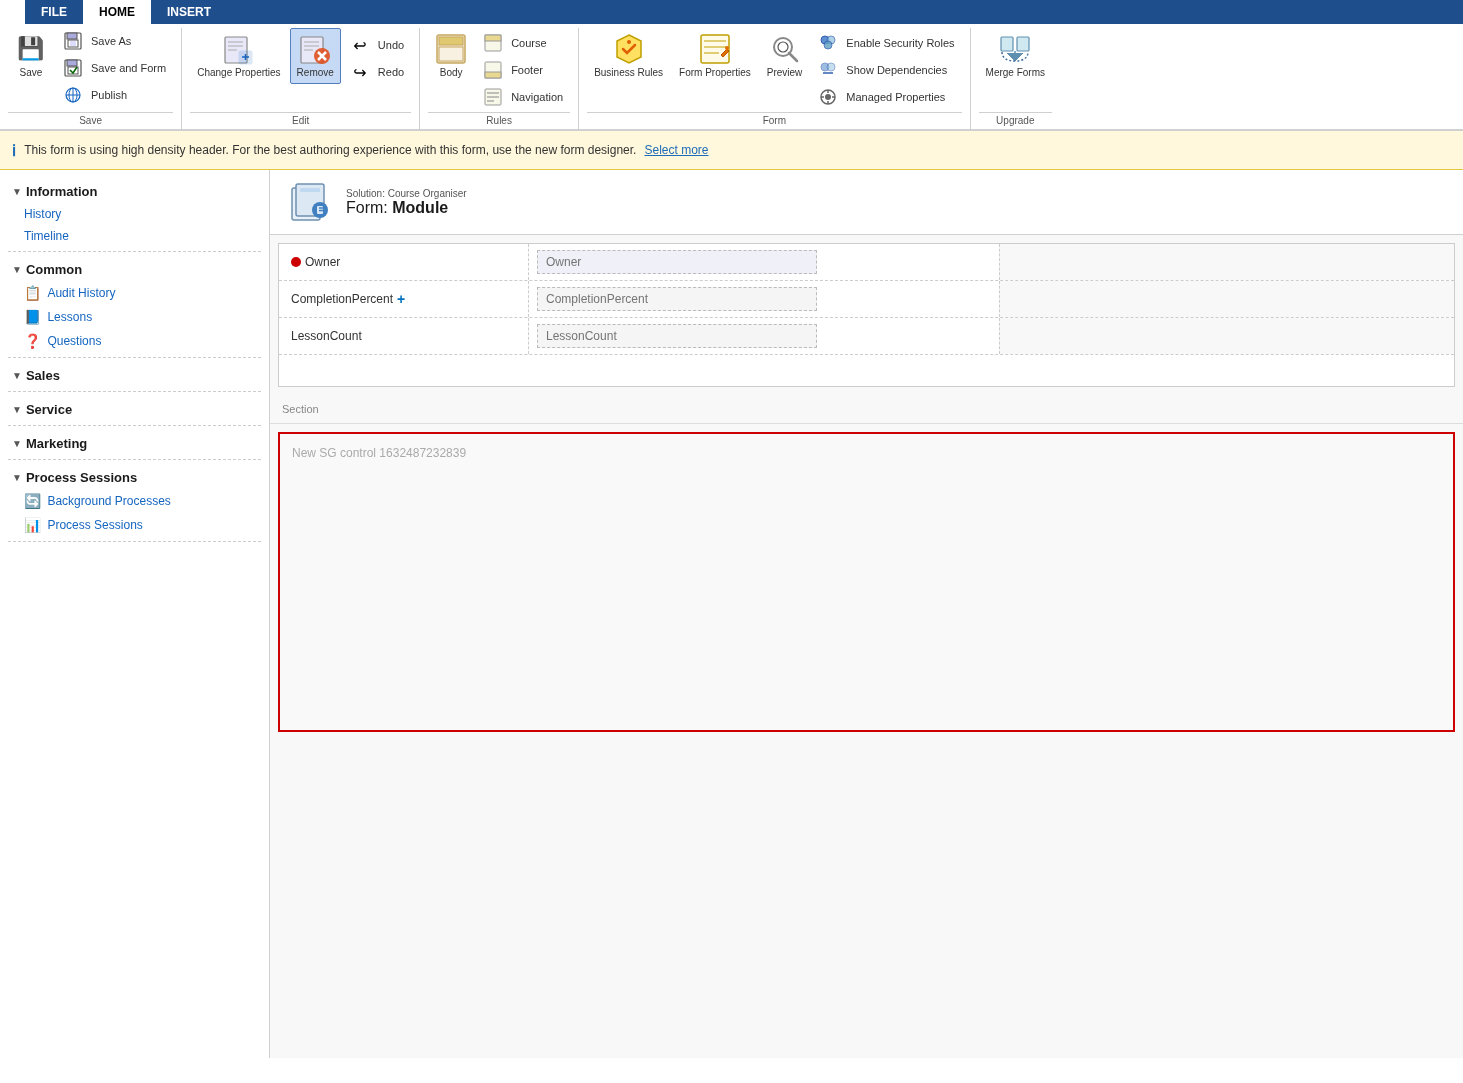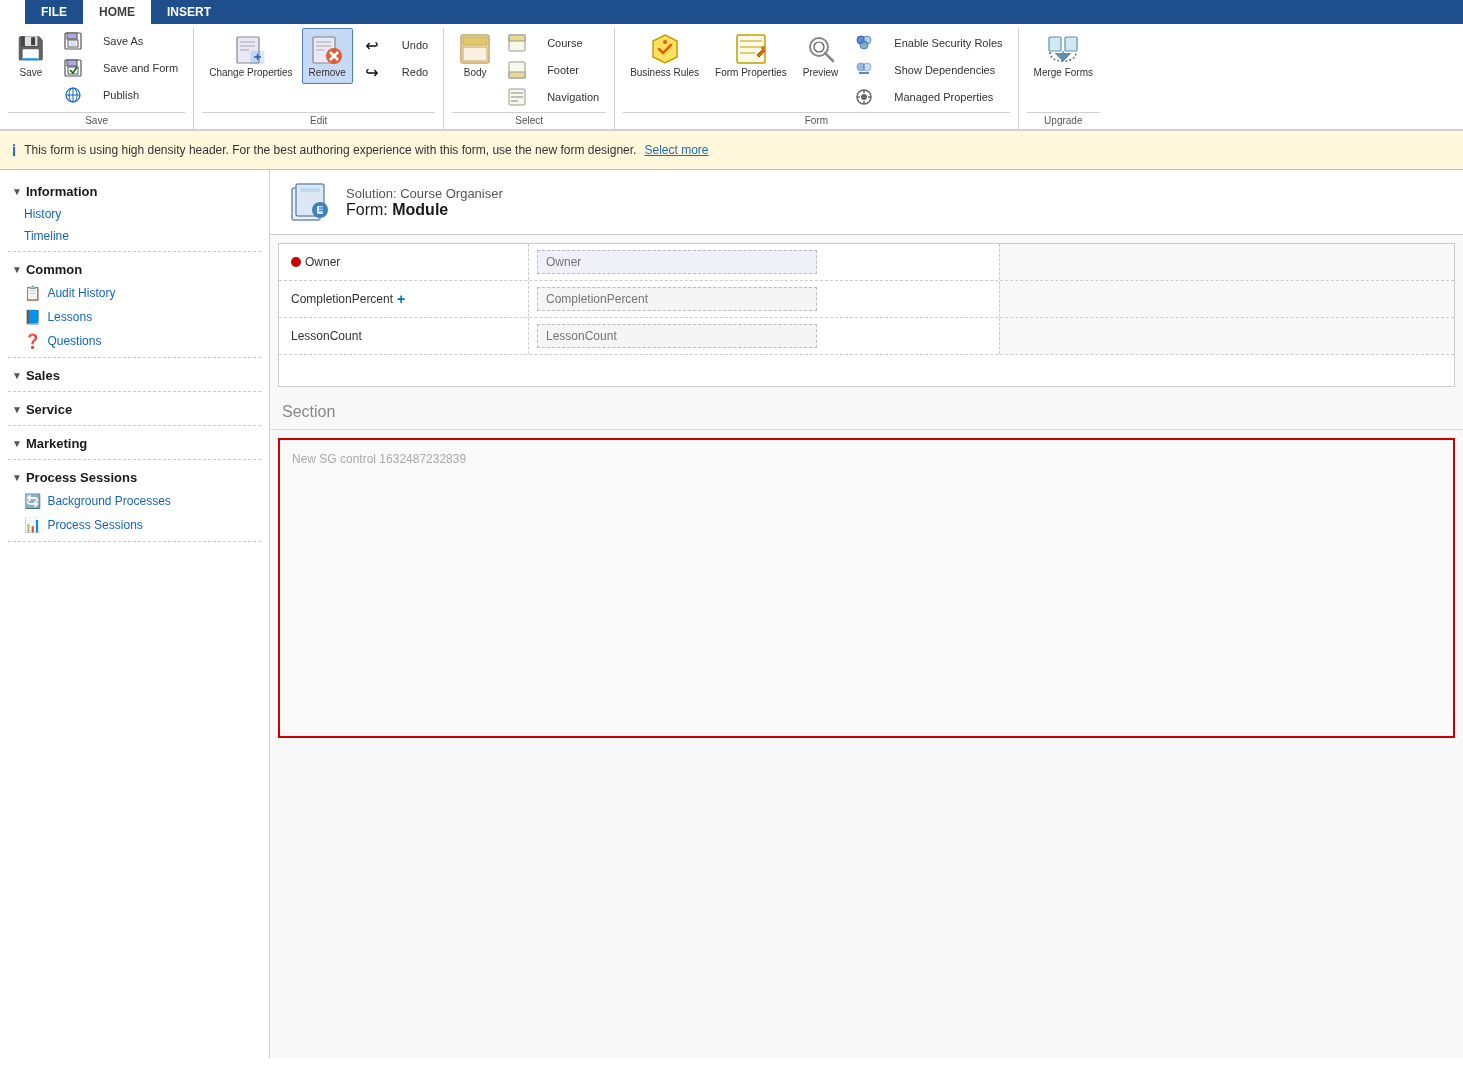--- a/index.html
+++ b/index.html
@@ -2,34 +2,34 @@
 <html><head>
   <meta charset="utf-8">
   <style>
     * { box-sizing: border-box; margin: 0; padding: 0; }
     body { font-family: 'Segoe UI', Tahoma, Geneva, Verdana, sans-serif; font-size: 12px; background: #fff; overflow: hidden; }
 
     
     .ribbon { background: #fff; border-bottom: 1px solid #d0d0d0; }
     .ribbon-tabs { display: flex; background: #1e4e8c; margin-left: 25px; }
     .ribbon-tab { padding: 5px 16px; color: #fff; font-size: 12px; font-weight: bold; cursor: pointer; text-transform: uppercase; }
-    .ribbon-tab.active { background: #fff; color: #404040; }
+    .ribbon-tab.active { background: #fff; color: #000000; }
     .ribbon-file { background: #1e4e8c; color: #fff; padding: 5px 16px; font-weight: bold; font-size: 12px; cursor: pointer; }
 
     .ribbon-content { display: flex; align-items: stretch; padding: 4px 0 0 0; border-bottom: 1px solid #d0d0d0; }
     .ribbon-group { display: flex; flex-direction: column; border-right: 1px solid #d0d0d0; padding: 0 8px; }
     .ribbon-group-items { display: flex; align-items: flex-start; flex: 1; gap: 2px; }
     .ribbon-group-label { text-align: center; font-size: 10px; color: #555; padding: 2px 0 3px; border-top: 1px solid #d0d0d0; margin-top: 2px; }
 
     .ribbon-btn { display: flex; flex-direction: column; align-items: center; justify-content: flex-start; padding: 4px 6px; cursor: pointer; border: 1px solid transparent; border-radius: 2px; min-width: 44px; gap: 2px; }
     .ribbon-btn.active { background: #c7daf5; border-color: #5080c0; }
     .ribbon-btn-icon { width: 32px; height: 32px; display: flex; align-items: center; justify-content: center; font-size: 22px; }
     .ribbon-btn-label { font-size: 10px; color: #333; text-align: center; line-height: 1.2; }
 
-    .ribbon-btn-small { display: flex; flex-direction: row; align-items: center; padding: 2px 6px; cursor: pointer; border: 1px solid transparent; border-radius: 2px; gap: 20px; white-space: nowrap; }
+    .ribbon-btn-small { display: flex; flex-direction: row; align-items: center; padding: 2px 6px; cursor: pointer; border: 1px solid transparent; border-radius: 2px; gap: 8px; white-space: nowrap; }
     .ribbon-btn-small-icon { width: 20px; height: 20px; display: flex; align-items: center; justify-content: center; font-size: 14px; }
     .ribbon-btn-small-label { font-size: 11px; color: #333; }
 
     .ribbon-stack { display: flex; flex-direction: column; justify-content: flex-start; gap: 1px; }
 
     
     .info-bar { background: #fff8dc; border-bottom: 1px solid #e0c840; padding: 8px 12px; display: flex; align-items: center; gap: 8px; font-size: 12px; color: #333; }
     .info-icon { color: #1e6bb8; font-size: 16px; font-weight: bold; }
     .info-link { color: #1e6bb8; text-decoration: underline; cursor: pointer; }
 
@@ -43,34 +43,34 @@
     .sidebar-item { padding: 4px 12px 4px 24px; color: #1565c0; cursor: pointer; font-size: 12px; display: flex; align-items: center; gap: 6px; }
     .sidebar-divider { border-top: 1px dashed #ccc; margin: 4px 8px; }
 
     
     .content-area { flex: 1; overflow-y: auto; background: #f8f8f8; padding: 0; }
 
     
     .form-header { background: #fff; padding: 12px 20px; border-bottom: 1px solid #d0d0d0; display: flex; align-items: center; gap: 16px; }
     .form-header-icon { width: 40px; height: 40px; display: flex; align-items: center; justify-content: center; font-size: 28px; }
     .form-header-info { display: flex; flex-direction: column; }
-    .form-solution { font-size: 13px; color: #555; }
+    .form-solution { font-size: 10px; color: #555; }
     .form-name { font-size: 16px; font-weight: bold; color: #1a1a1a; }
     .form-name span { font-weight: bold; }
 
     
     .form-section { background: #fff; margin: 8px 8px; border: 1px solid #ccc; }
     .form-row { display: flex; border-bottom: 1px dashed #ccc; }
     .form-label { width: 250px; padding: 8px 12px; font-size: 12px; color: #333; border-right: 1px dashed #ccc; display: flex; align-items: center; gap: 4px; }
     .form-field { flex: 1; padding: 6px 8px; }
     .form-field input { width: 280px; background: #f5f5f5; border: 1px dashed #bbb; padding: 4px 8px; font-size: 12px; color: #999; }
     .required-star { color: #0070c0; font-weight: bold; font-size: 14px; }
     .owner-dot { width: 10px; height: 10px; background: #cc0000; border-radius: 50%; display: inline-block; }
 
-    .section-label { padding: 8px 12px; font-size: 16px; color: #888; border-bottom: 1px solid #ddd; }
+    .section-label { padding: 8px 12px; font-size: 11px; color: #888; border-bottom: 1px solid #ddd; }
 
     .sg-control-area { margin: 8px; border: 2px solid #cc0000; background: #f9f9f9; min-height: 300px; padding: 12px; }
     .sg-control-text { color: #aaa; font-size: 12px; }
 
     
     ::-webkit-scrollbar { width: 8px; }
     ::-webkit-scrollbar-track { background: #f1f1f1; }
     ::-webkit-scrollbar-thumb { background: #c0c0c0; border-radius: 4px; }
   </style>
 </head>
@@ -219,21 +219,21 @@
                   <rect x="1" y="1" width="16" height="16" rx="1" fill="#f8f8e8" stroke="#999" stroke-width="1"></rect>
                   <line x1="3" y1="5" x2="15" y2="5" stroke="#999" stroke-width="1.2"></line>
                   <line x1="3" y1="9" x2="15" y2="9" stroke="#999" stroke-width="1.2"></line>
                   <line x1="3" y1="13" x2="10" y2="13" stroke="#999" stroke-width="1.2"></line>
                 </svg>
             </div>
             <div class="ribbon-btn-small-label">Navigation</div>
           </div>
         </div>
       </div>
-      <div class="ribbon-group-label">Select</div>
+      <div class="ribbon-group-label">Rules</div>
     </div>
 
     <div class="ribbon-group">
       <div class="ribbon-group-items">
 
         <div class="ribbon-btn">
           <div class="ribbon-btn-icon">
             <svg width="32" height="32" viewBox="0 0 32 32">
               <polygon points="16,2 28,8 28,24 16,30 4,24 4,8" fill="#ffe060" stroke="#c0a000" stroke-width="1.5"></polygon>
               <path d="M10 16 L14 20 L22 12" stroke="#e06000" stroke-width="2.5" fill="none" stroke-linecap="round"></path>

